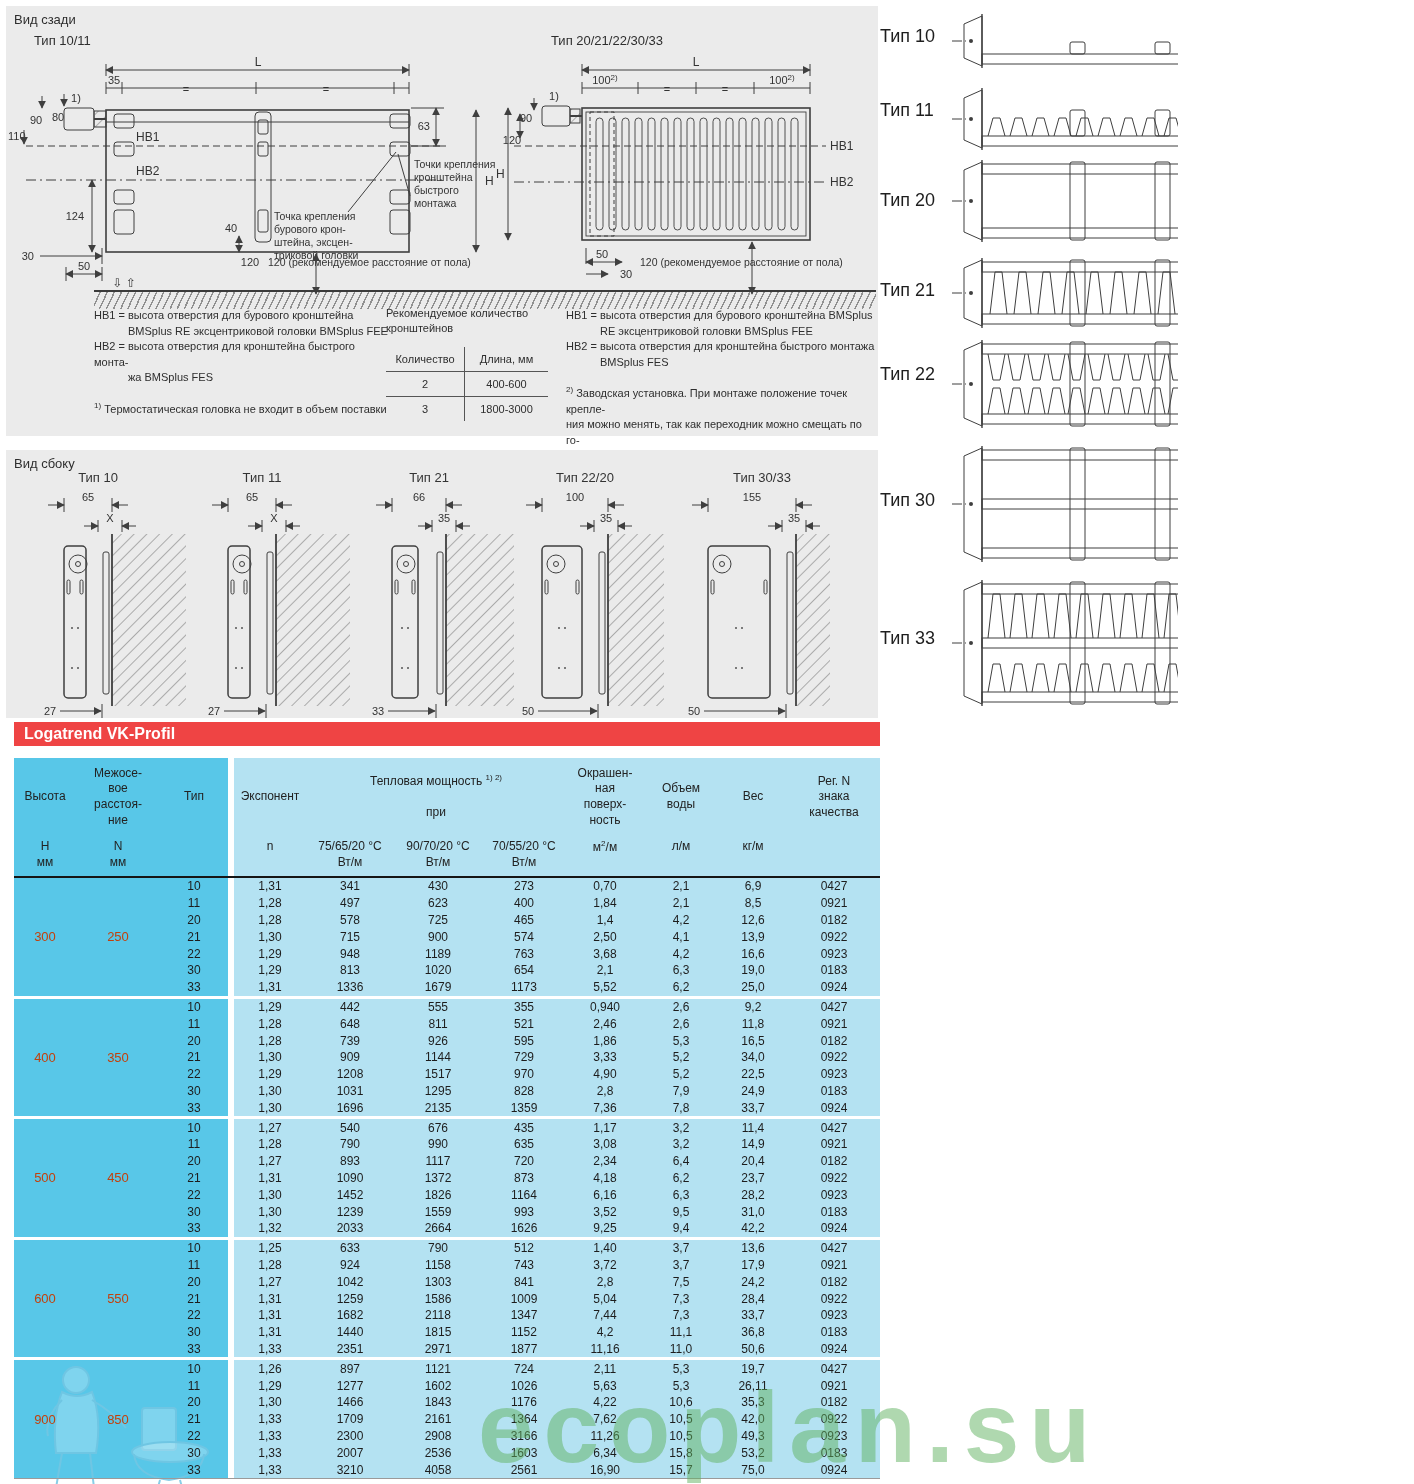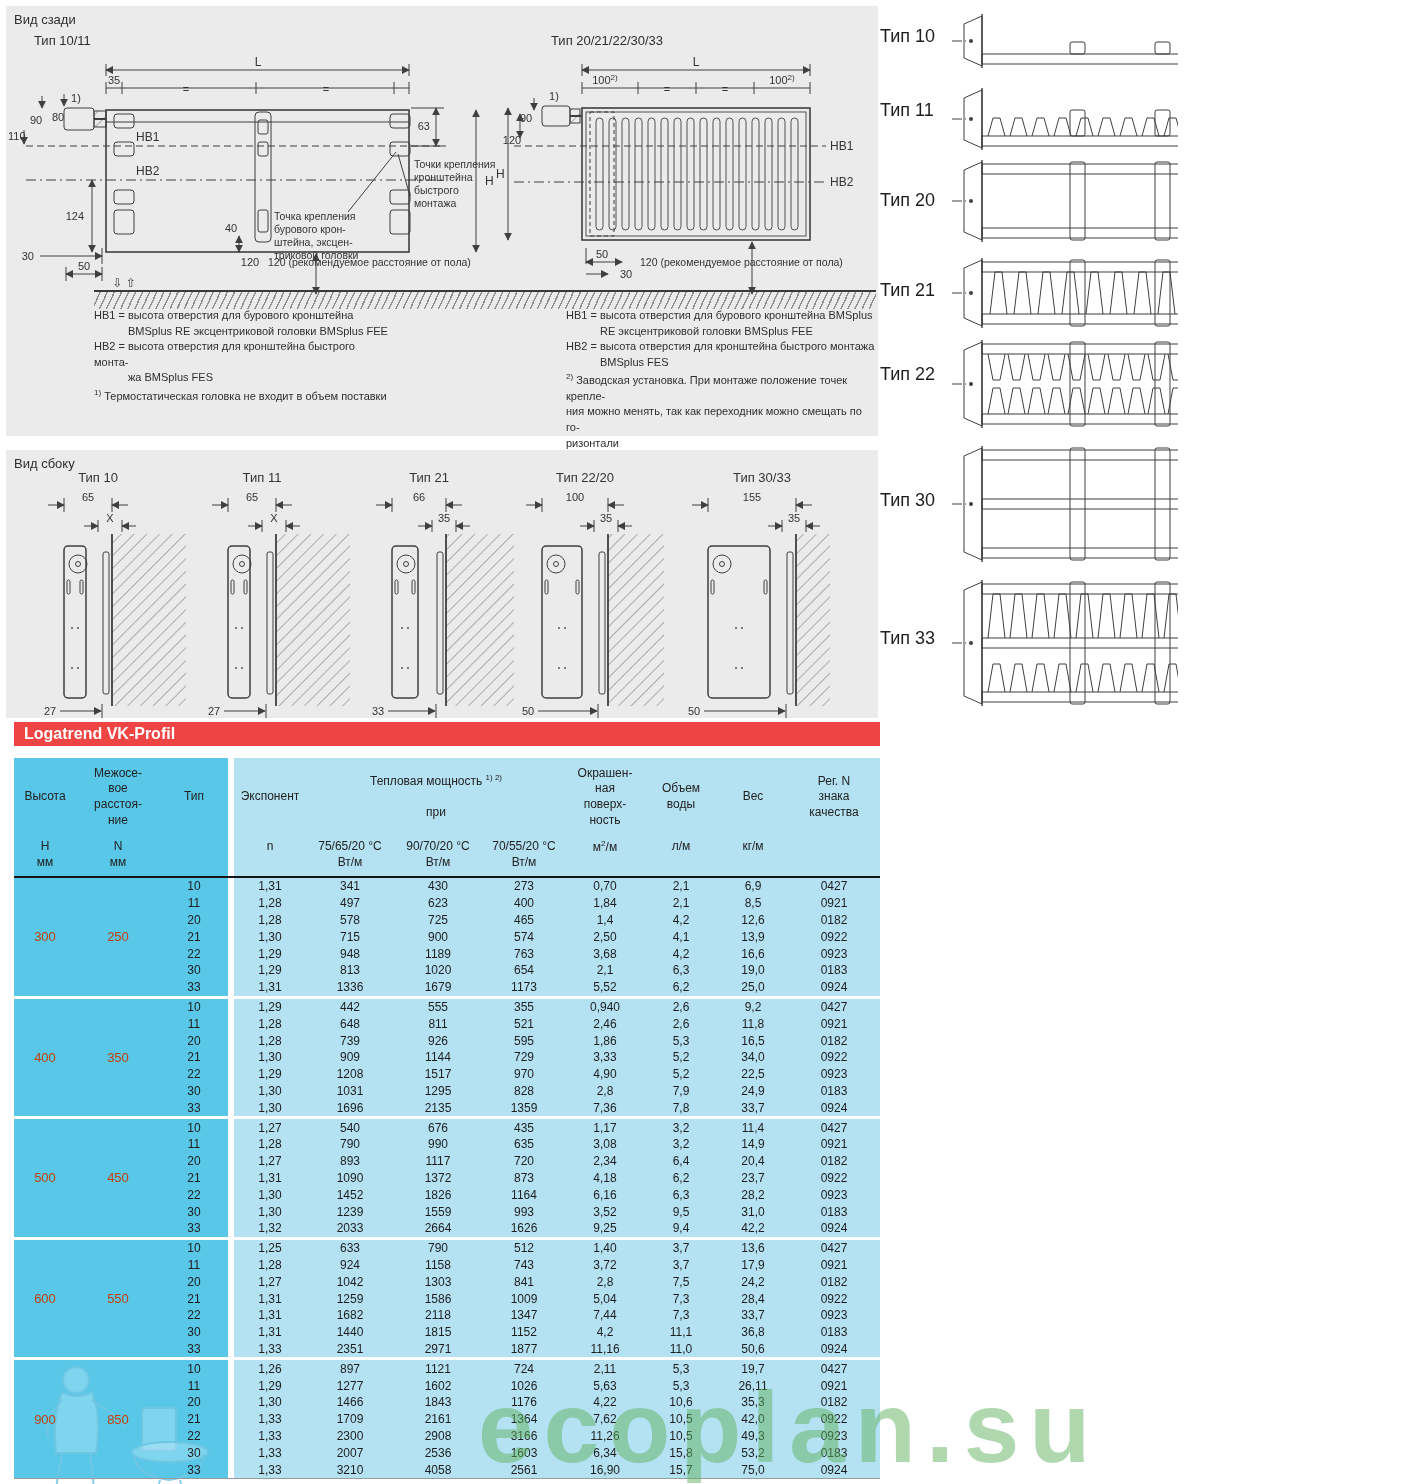--- a/index.html
+++ b/index.html
@@ -8,21 +8,21 @@
   svg text{font-family:"Liberation Sans",sans-serif;}
   .panel{position:absolute;background:#ebebeb;}
   #panel-rear{left:6px;top:6px;width:872px;height:430px;}
   #panel-side{left:6px;top:450px;width:872px;height:268px;}
   .d-title{position:absolute;font-size:13px;color:#2e2e2e;}
   .svg-slot{position:absolute;}
   .ground{position:absolute;left:88px;top:284px;width:782px;height:17px;border-top:2px solid #3a3a3a;
           background:repeating-linear-gradient(115deg,transparent 0 5px,#909090 5px 6.4px);}
   .notes{position:absolute;font-size:11px;line-height:1.42;color:#2e2e2e;}
   .note-line.ind{padding-left:34px;}
-  .note-line.gap{margin-top:1px;}
+  .note-line.gap{margin-top:14px;}
   .note-line sup{font-size:8px;}
   
   #bracket-table{position:absolute;left:380px;top:300px;width:170px;font-size:11px;color:#2e2e2e;}
   .bt-title{white-space:pre-line;line-height:1.4;margin-bottom:10px;}
   .bt-grid{display:grid;grid-template-columns:78px 84px;}
   .bt-grid>div{height:24px;line-height:24px;text-align:center;border-bottom:1px solid #555;}
   .bt-grid>.bt-r{border-left:1px solid #555;}
   .bt-grid>div:nth-last-child(-n+2){border-bottom:none;}
   
   #gallery{position:absolute;left:880px;top:0;width:534px;height:745px;}
@@ -218,20 +218,32 @@
           <line x1="262" y1="192" x2="262" y2="244" stroke="#3f3f3f" stroke-width="1" marker-start="url(#bm)" marker-end="url(#bm)"></line>
         </svg></div>
     <div class="ground"></div>
     <div id="notes-left" class="notes" style="left:88px;top:302px;width:296px;">
         <div class="note-line">HB1 = высота отверстия для бурового кронштейна</div>
         <div class="note-line ind">BMSplus RE эксцентриковой головки BMSplus FEE</div>
         <div class="note-line">HB2 = высота отверстия для кронштейна быстрого монта-</div>
         <div class="note-line ind">жа BMSplus FES</div>
         <div class="note-line gap"><sup>1)</sup> Термостатическая головка не входит в объем поставки</div>
       </div>
+    <div id="bracket-table">
+      <div class="bt-title">Рекомендуемое количество
+кронштейнов</div>
+      <div class="bt-grid">
+        <div>Количество</div>
+        <div class="bt-r">Длина, мм</div>
+        <div>2</div>
+        <div class="bt-r">400-600</div>
+        <div>3</div>
+        <div class="bt-r">1800-3000</div>
+      </div>
+    </div>
     <div id="notes-right" class="notes" style="left:560px;top:302px;width:312px;">
         <div class="note-line">HB1 = высота отверстия для бурового кронштейна BMSplus</div>
         <div class="note-line ind">RE эксцентриковой головки BMSplus FEE</div>
         <div class="note-line">HB2 = высота отверстия для кронштейна быстрого монтажа</div>
         <div class="note-line ind">BMSplus FES</div>
         <div class="note-line gap"><sup>2)</sup> Заводская установка. При монтаже положение точек крепле-</div>
         <div class="note-line">ния можно менять, так как переходник можно смещать по го-</div>
         <div class="note-line">ризонтали</div>
       </div>
   </div>

